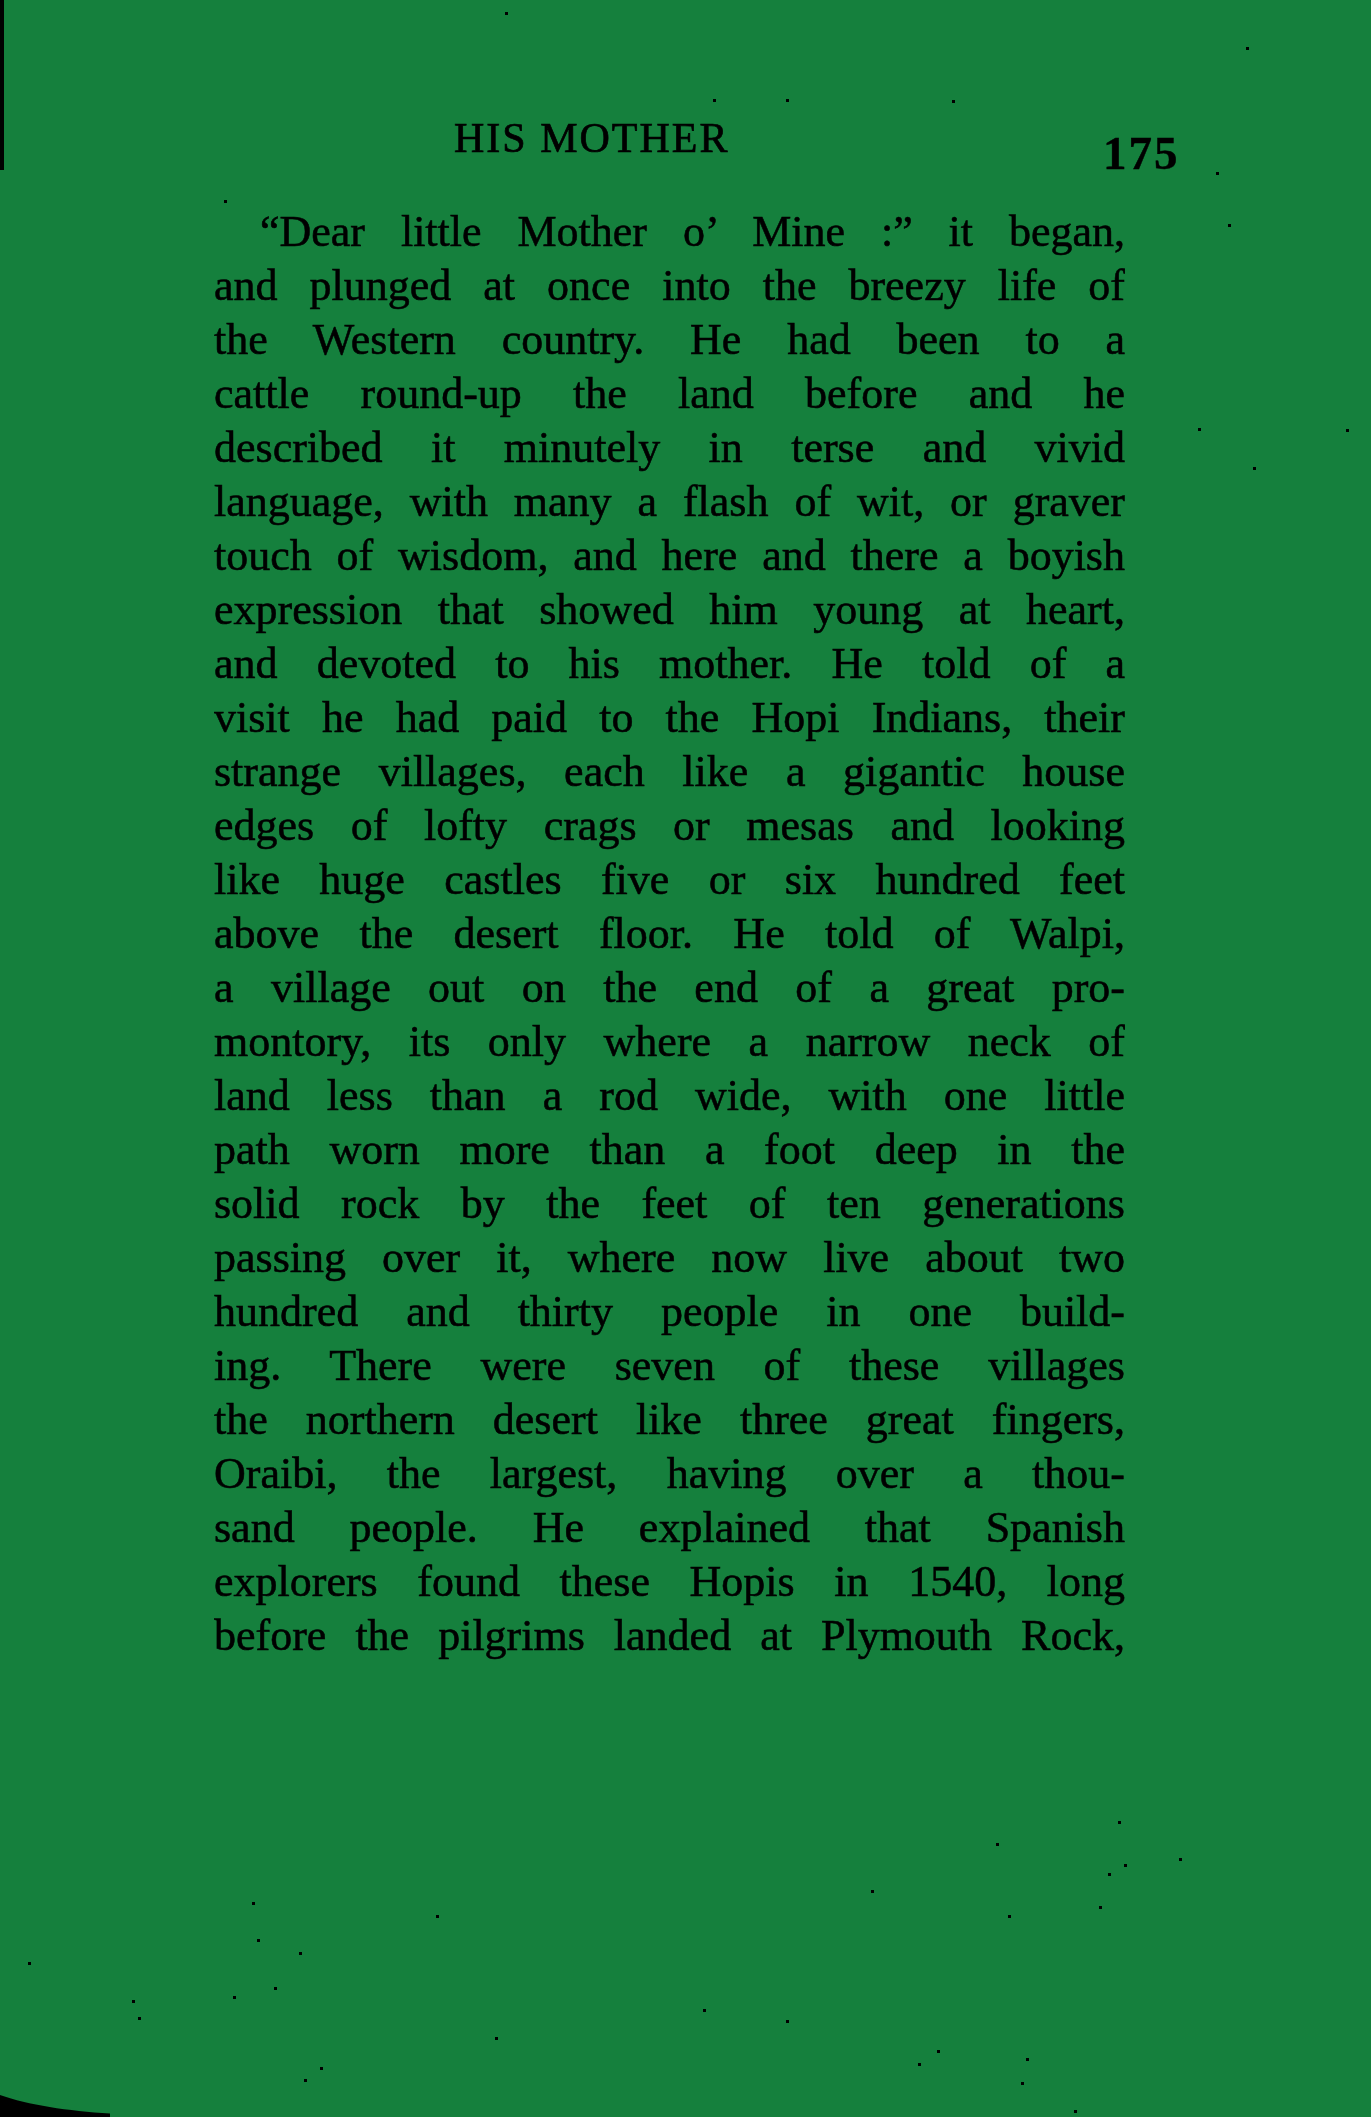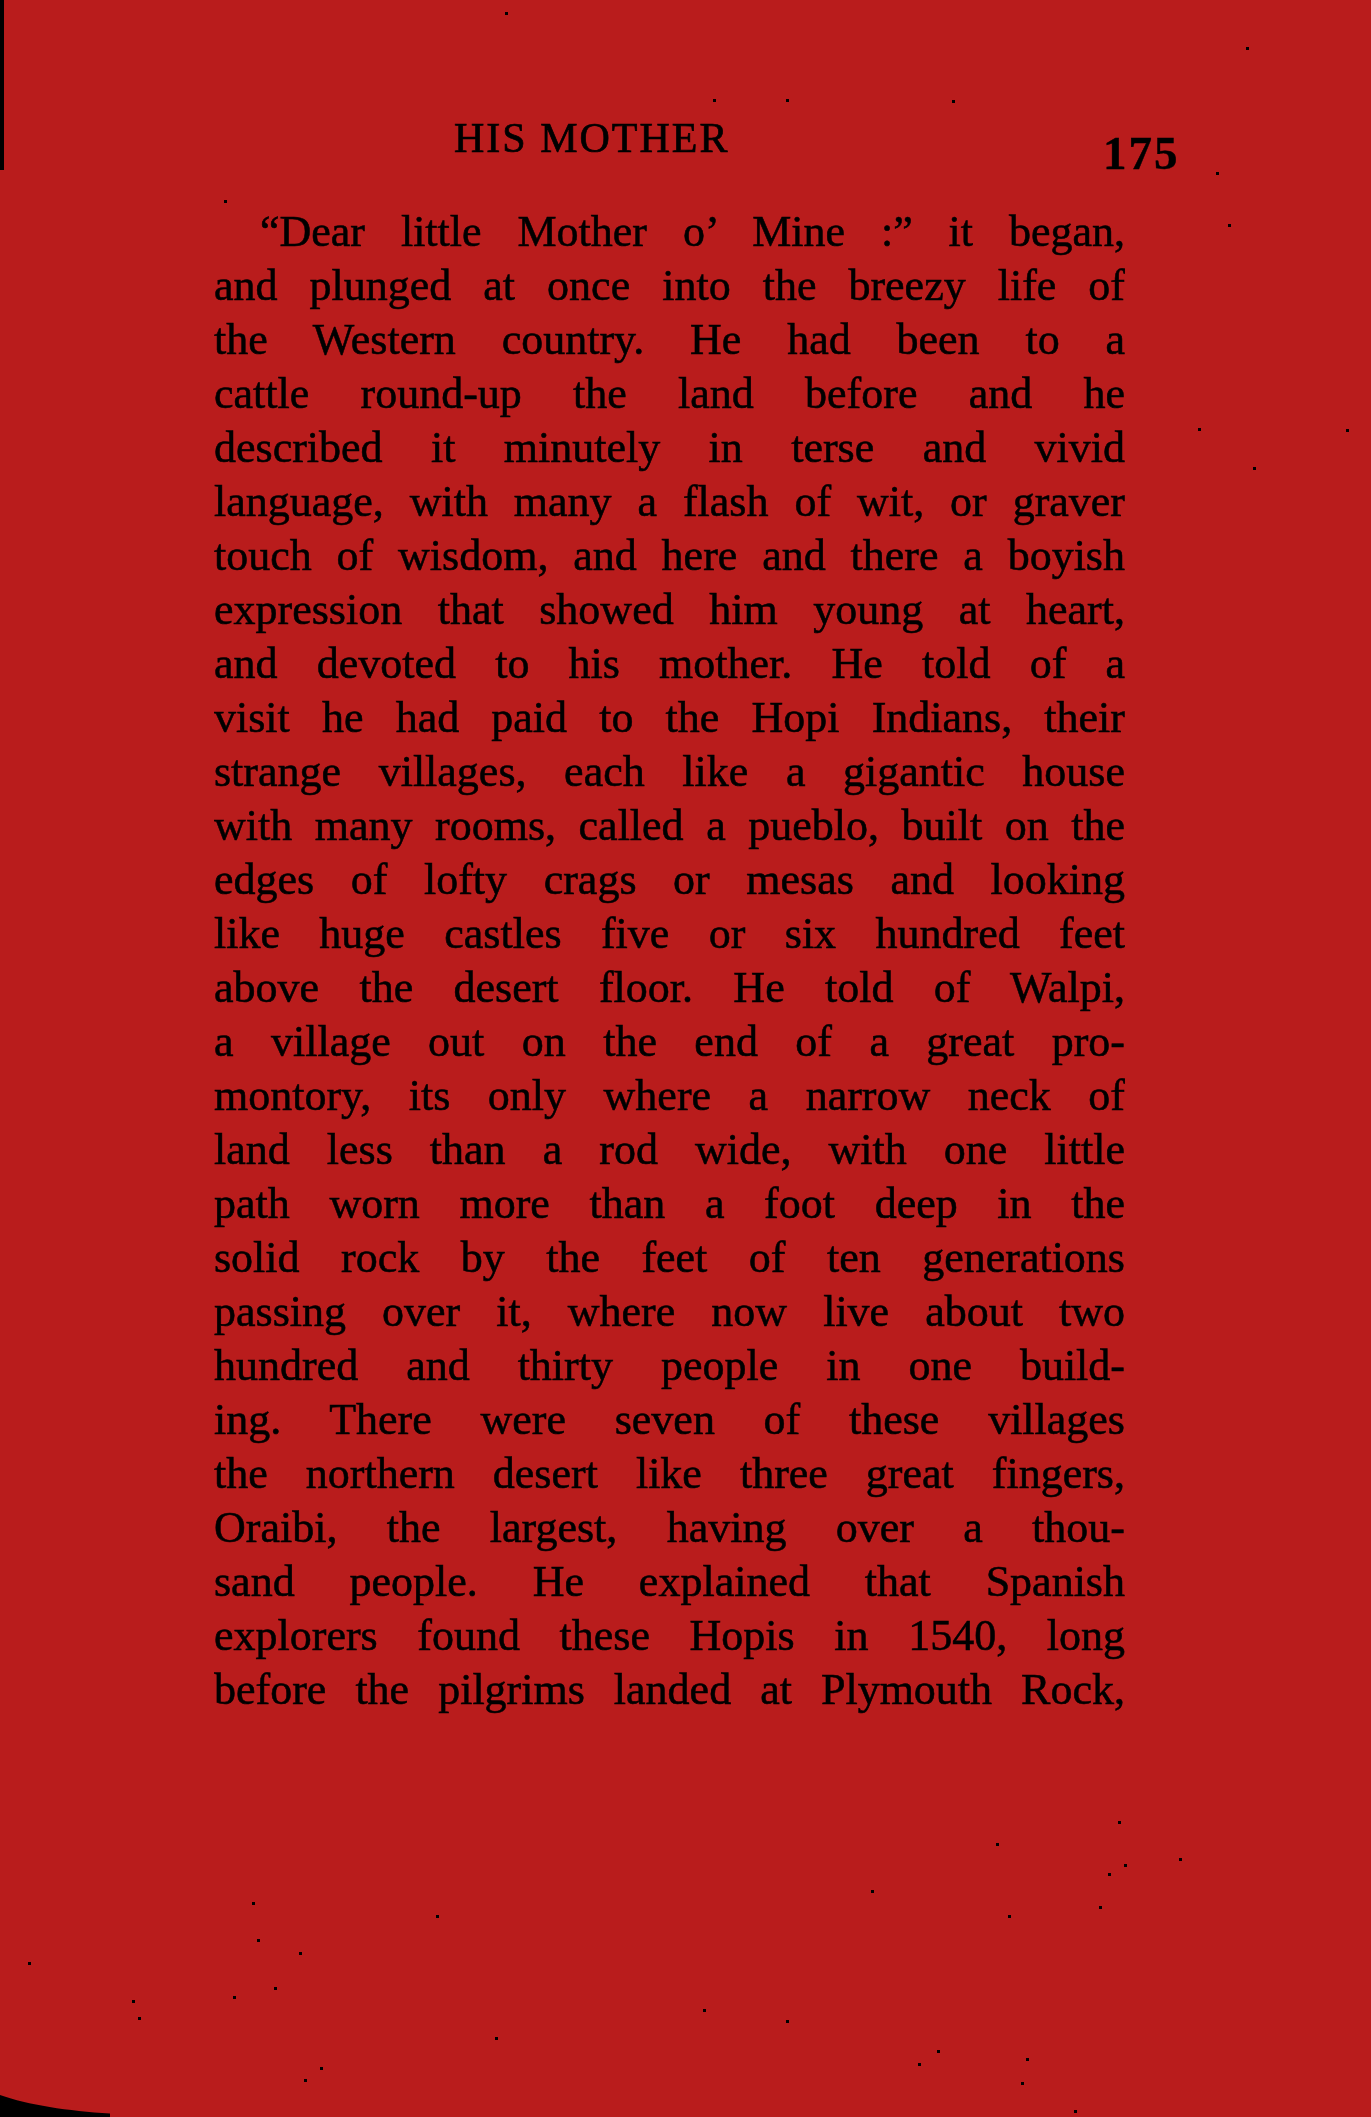--- a/index.html
+++ b/index.html
@@ -1,20 +1,20 @@
 <!DOCTYPE html>
 <html><head>
 <meta charset="utf-8">
 <style>
   html, body { margin: 0; padding: 0; background: #6b6b6b; }
   .scan {
     position: relative;
     width: 1371px;
     height: 2117px;
-    background: #b91c1c;
+    background: #15803d;
     overflow: hidden;
     font-family: "Liberation Serif", serif;
     color: #000;
   }
   .running-head {
     position: absolute;
     left: 454px;
     top: 117px;
     font-size: 42px;
     line-height: 1;
@@ -87,21 +87,20 @@
       <div class="line">and plunged at once into the breezy life of</div>
       <div class="line">the Western country.  He had been to a</div>
       <div class="line">cattle round-up the land before and he</div>
       <div class="line">described it minutely in terse and vivid</div>
       <div class="line">language, with many a flash of wit, or graver</div>
       <div class="line">touch of wisdom, and here and there a boyish</div>
       <div class="line">expression that showed him young at heart,</div>
       <div class="line">and devoted to his mother.  He told of a</div>
       <div class="line">visit he had paid to the Hopi Indians, their</div>
       <div class="line">strange villages, each like a gigantic house</div>
-      <div class="line">with many rooms, called a pueblo, built on the</div>
       <div class="line">edges of lofty crags or mesas and looking</div>
       <div class="line">like huge castles five or six hundred feet</div>
       <div class="line">above the desert floor.  He told of Walpi,</div>
       <div class="line">a village out on the end of a great pro-</div>
       <div class="line">montory, its only where a narrow neck of</div>
       <div class="line">land less than a rod wide, with one little</div>
       <div class="line">path worn more than a foot deep in the</div>
       <div class="line">solid rock by the feet of ten generations</div>
       <div class="line">passing over it, where now live about two</div>
       <div class="line">hundred and thirty people in one build-</div>

